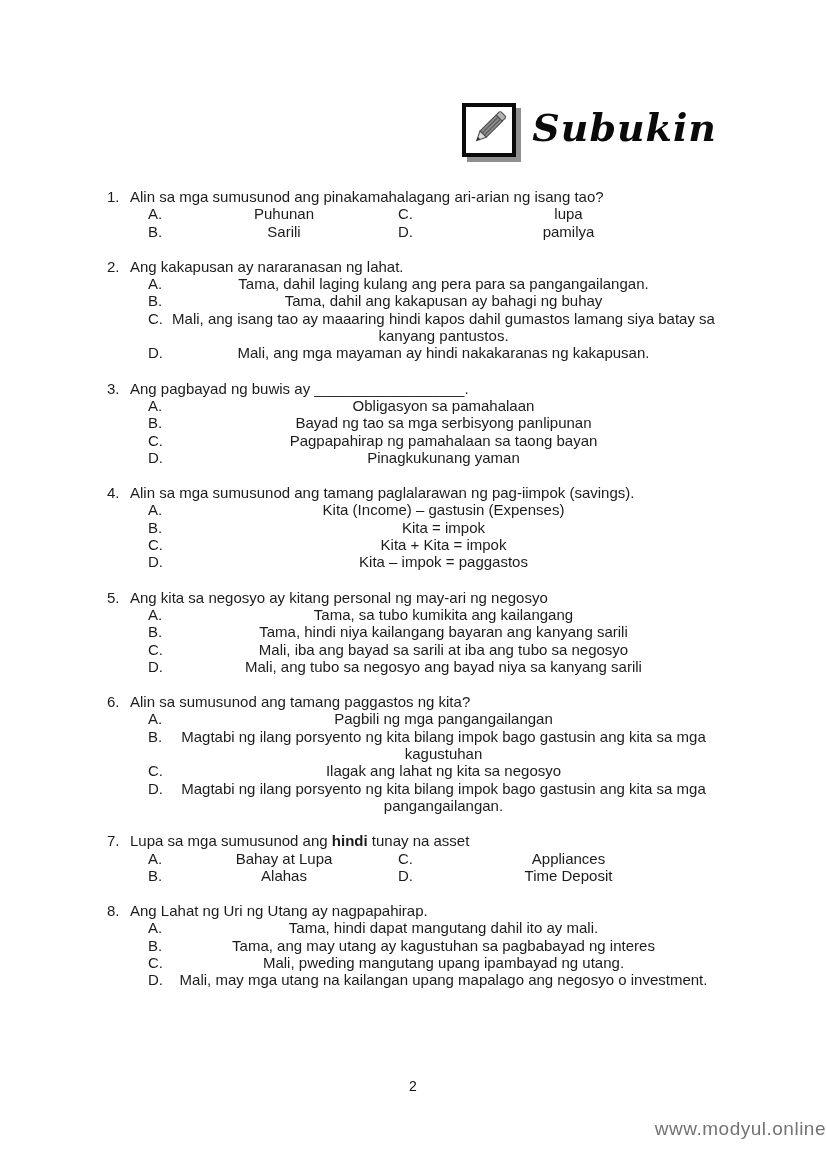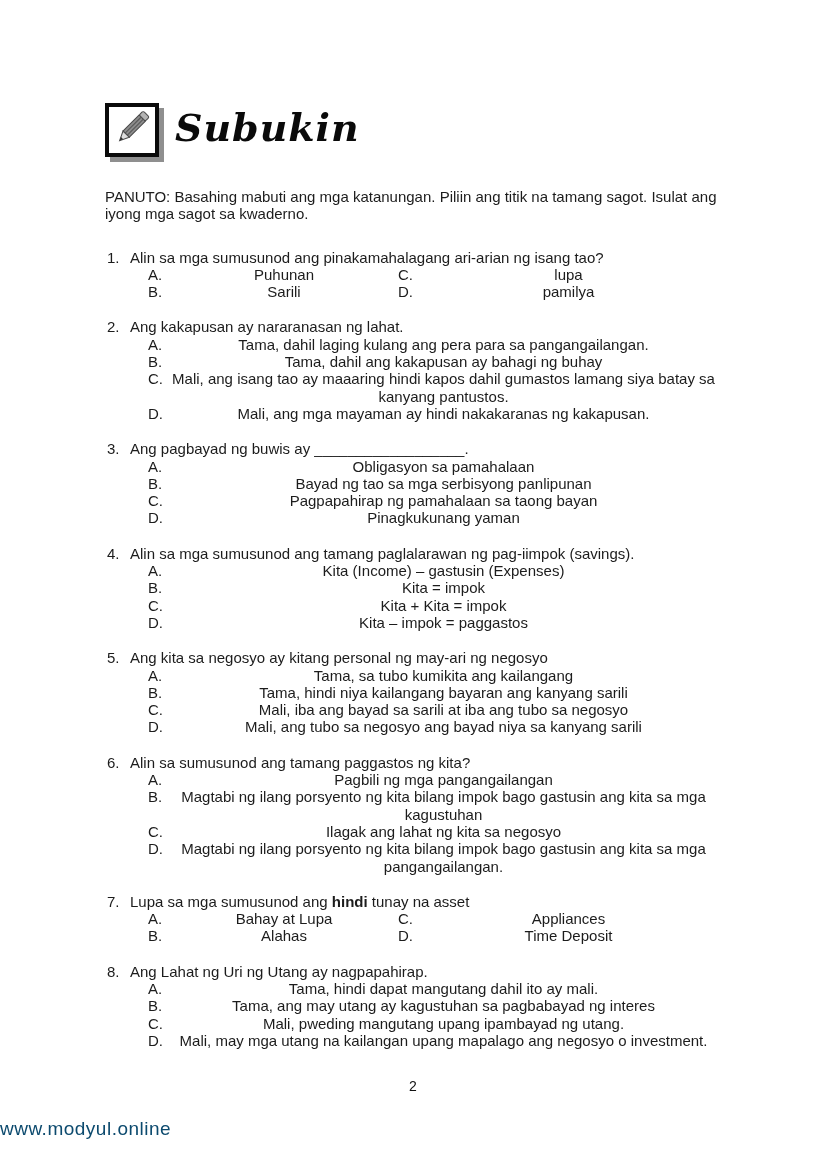--- a/index.html
+++ b/index.html
@@ -19,20 +19,21 @@
     left: 105px;
     top: 98px;
     width: 612px;
   }
   
   .header {
     display: flex;
     align-items: center;
     margin-bottom: 26px;
     height: 64px;
+    justify-content: flex-end;
   }
   .icon-box {
     width: 54px;
     height: 54px;
     background: #ffffff;
     border: 4px solid #0a0a0a;
     box-shadow: 5px 5px 0 #8f8f8f;
     display: flex;
     align-items: center;
     justify-content: center;
@@ -90,24 +91,24 @@
     width: 100%;
     text-align: center;
     font-size: 14px;
     color: #111111;
   }
   .watermark {
     position: absolute;
     top: 1118px;
     left: 0;
     width: 100%;
-    text-align: left;
+    text-align: right;
     font-size: 19px;
     letter-spacing: 0.5px;
-    color: #0c4a6e;
+    color: #737373;
   }
 </style>
 </head>
 <body>
 
 <div class="page">
   <div class="content">
 
     <div class="header">
       <div class="icon-box">
@@ -122,21 +123,20 @@
 
             <path d="M19 31.5 L29 31.5 L24 42 Z" fill="#dedede" stroke="#4a4a4a" stroke-width="1.2"></path>
 
             <path d="M22.2 38 L25.8 38 L24 42 Z" fill="#2e2e2e"></path>
           </g>
         </svg>
       </div>
       <div class="module-title">Subukin</div>
     </div>
 
-    <p class="instructions">PANUTO: Basahing mabuti ang mga katanungan. Piliin ang titik na tamang sagot. Isulat ang iyong mga sagot sa kwaderno.</p>
 
     <div>
         <div class="question">
           <div class="q-row">
             <span class="q-num">1.</span>
             <div class="q-stem"><span>Alin sa mga sumusunod ang pinakamahalagang ari-arian ng isang tao?</span></div>
           </div>
           <div class="q-options two-col">
             <div class="option">
               <span class="opt-letter">A.</span>

